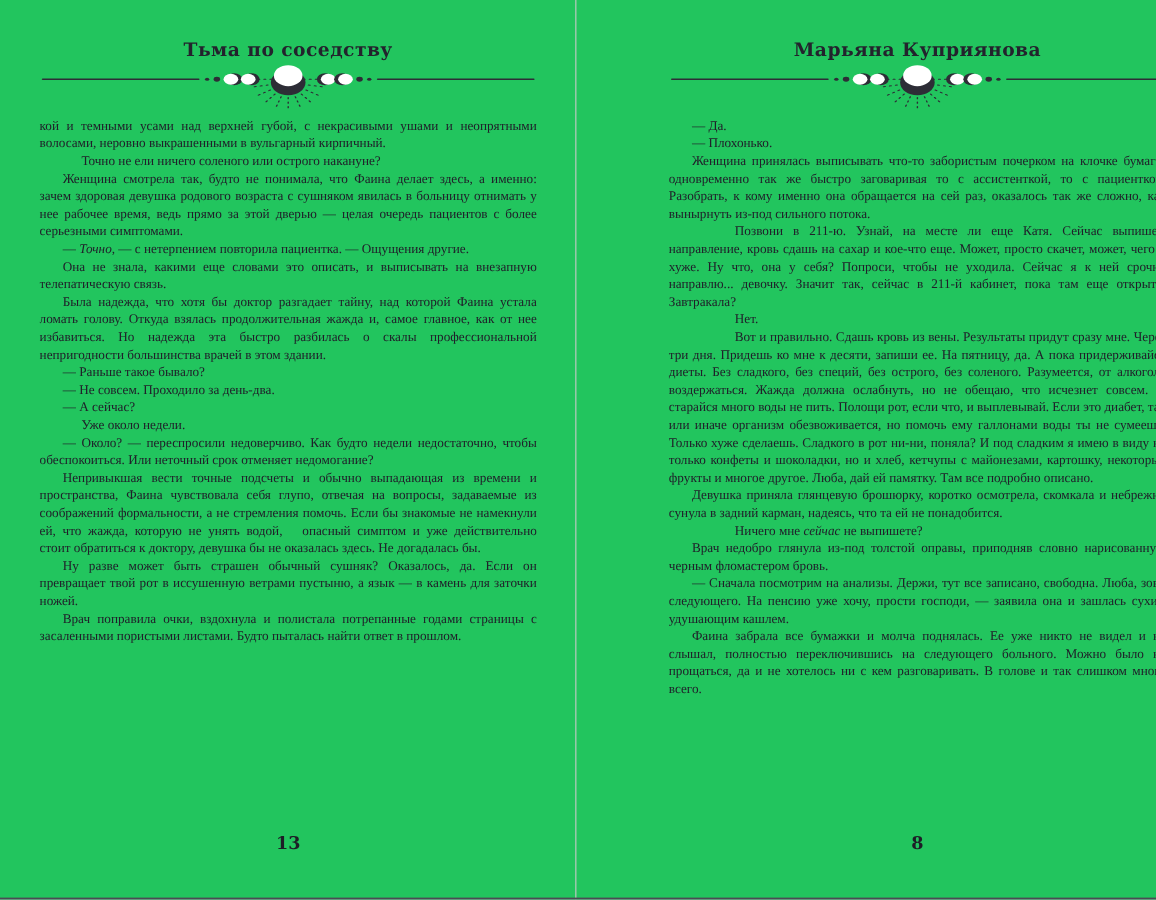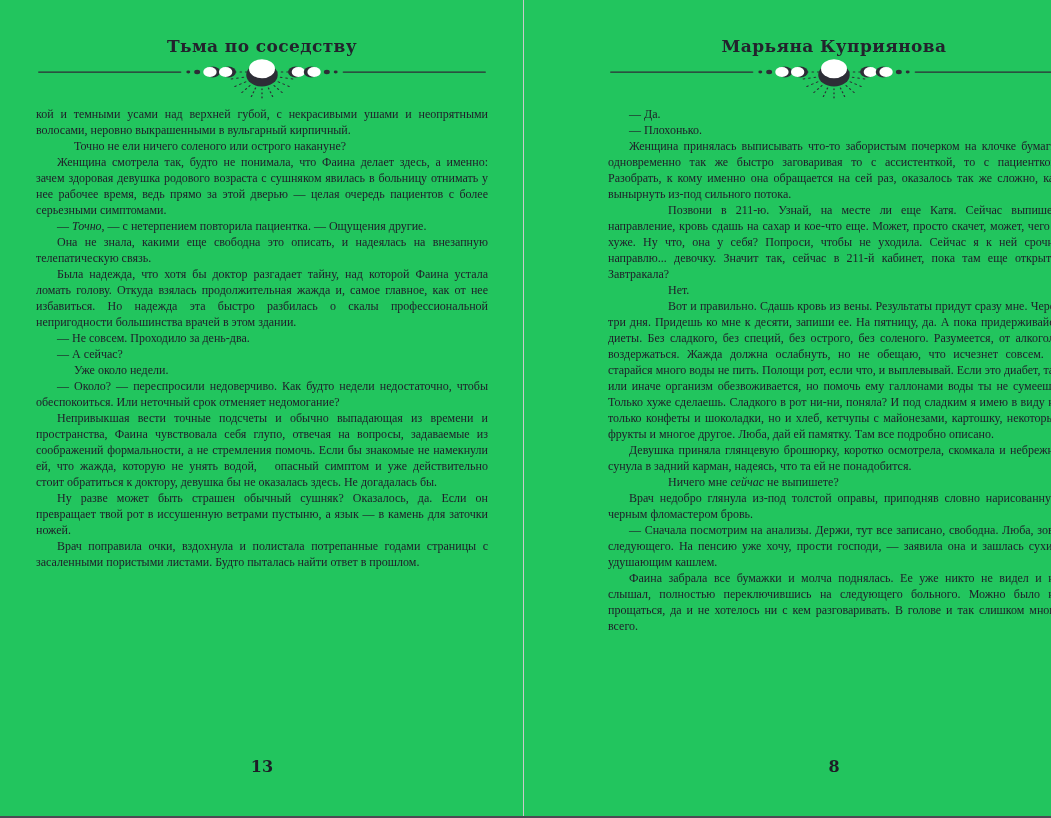--- a/index.html
+++ b/index.html
@@ -74,22 +74,23 @@
           <line x1="248.7" y1="25.3" x2="263.5" y2="27.9"></line>
             <line x1="211.3" y1="25.3" x2="196.5" y2="27.9"></line>
         </g>
       </svg>
     </div>
     <div class="page-body" id="left-body">
         <p class="para indent-none"><span>кой и темными усами над верхней губой, с некрасивыми ушами и неопрятными волосами, неровно выкрашенными в вульгарный кирпичный.</span></p>
         <p class="para indent-md"><span>Точно не ели ничего соленого или острого накануне?</span></p>
         <p class="para indent-normal"><span>Женщина смотрела так, будто не понимала, что Фаина делает здесь, а именно: зачем здоровая девушка родового возраста с сушняком явилась в больницу отнимать у нее рабочее время, ведь прямо за этой дверью — целая очередь пациентов с более серьезными симптомами.</span></p>
         <p class="para indent-normal"><span>— </span><em>Точно</em><span>, — с нетерпением повторила пациентка. — Ощущения другие.</span></p>
-        <p class="para indent-normal"><span>Она не знала, какими еще свободна это описать, и надеялась на внезапную телепатическую связь.</span></p>
+        <p class="para indent-normal"><span>Она не знала, какими еще словами это описать, и выписывать на внезапную телепатическую связь.</span></p>
         <p class="para indent-normal"><span>Была надежда, что хотя бы доктор разгадает тайну, над которой Фаина устала ломать голову. Откуда взялась продолжительная жажда и, самое главное, как от нее избавиться. Но надежда эта быстро разбилась о скалы профессиональной непригодности большинства врачей в этом здании.</span></p>
+        <p class="para indent-normal"><span>— Раньше такое бывало?</span></p>
         <p class="para indent-normal"><span>— Не совсем. Проходило за день-два.</span></p>
         <p class="para indent-normal"><span>— А сейчас?</span></p>
         <p class="para indent-md"><span>Уже около недели.</span></p>
         <p class="para indent-normal"><span>— Около? — переспросили недоверчиво. Как будто недели недостаточно, чтобы обеспокоиться. Или неточный срок отменяет недомогание?</span></p>
         <p class="para indent-normal"><span>Непривыкшая вести точные подсчеты и обычно выпадающая из времени и пространства, Фаина чувствовала себя глупо, отвечая на вопросы, задаваемые из соображений формальности, а не стремления помочь. Если бы знакомые не намекнули ей, что жажда, которую не унять водой,  опасный симптом и уже действительно стоит обратиться к доктору, девушка бы не оказалась здесь. Не догадалась бы.</span></p>
         <p class="para indent-normal"><span>Ну разве может быть страшен обычный сушняк? Оказалось, да. Если он превращает твой рот в иссушенную ветрами пустыню, а язык — в камень для заточки ножей.</span></p>
         <p class="para indent-normal"><span>Врач поправила очки, вздохнула и полистала потрепанные годами страницы с засаленными пористыми листами. Будто пыталась найти ответ в прошлом.</span></p>
       </div>
     <div class="pagenum">13</div>
   </section>

